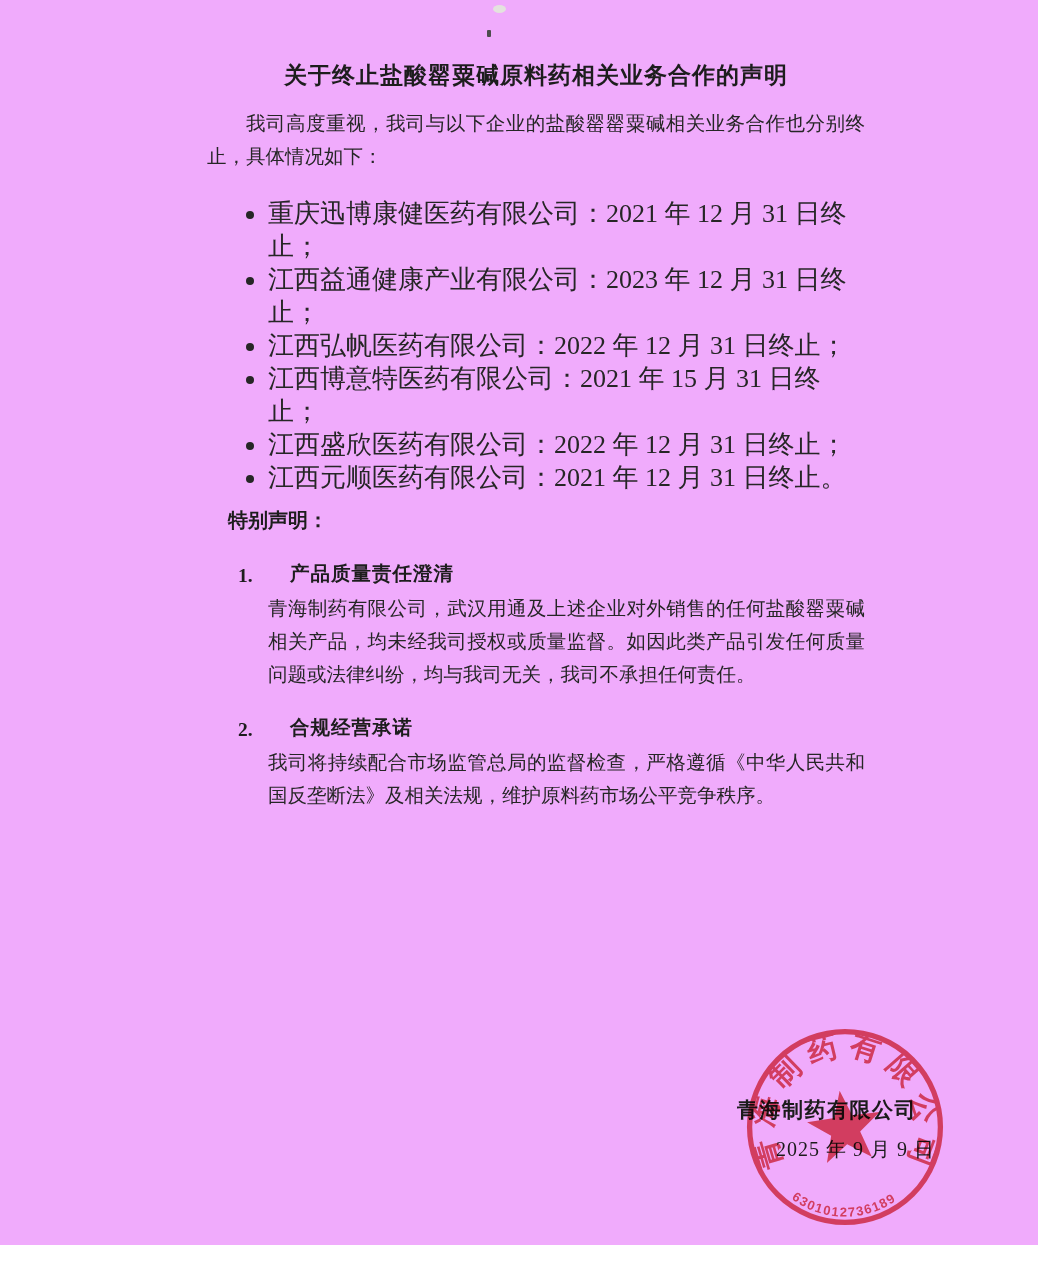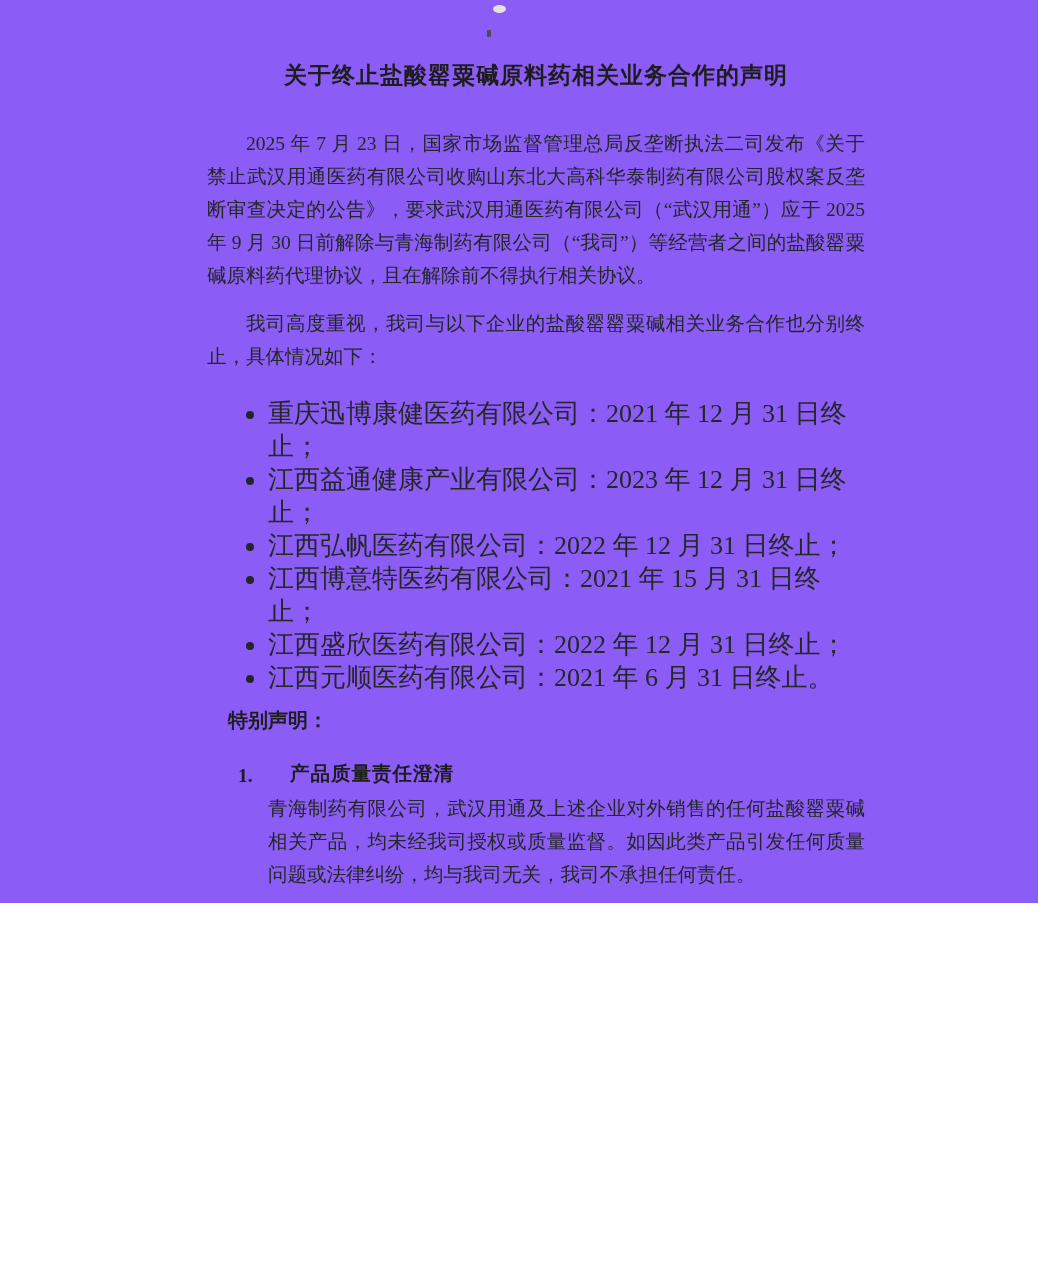--- a/index.html
+++ b/index.html
@@ -1,20 +1,20 @@
 <!DOCTYPE html>
 <html lang="zh"><head>
 <meta charset="utf-8">
 <style>
   html,body { margin:0; padding:0; background:#ffffff; }
   .page {
     position: relative;
     width: 1038px;
-    height: 903px;
-    background: #8b5cf6;
+    height: 1245px;
+    background: #f0abfc;
     font-family: "Liberation Serif","DejaVu Serif",serif;
     color: #262626;
     overflow: hidden;
   }
   .content {
     position: absolute;
     left: 207px;
     top: 0;
     width: 658px;
   }
@@ -138,32 +138,31 @@
 
 <div class="page">
 
   <div class="speck-b"></div>
   <div class="speck-a"></div>
 
   <div class="content">
 
     <h1 class="doc-title">关于终止盐酸罂粟碱原料药相关业务合作的声明</h1>
 
-    <p class="para first">2025 年 7 月 23 日，国家市场监督管理总局反垄断执法二司发布《关于禁止武汉用通医药有限公司收购山东北大高科华泰制药有限公司股权案反垄断审查决定的公告》，要求武汉用通医药有限公司（“武汉用通”）应于 2025 年 9 月 30 日前解除与青海制药有限公司（“我司”）等经营者之间的盐酸罂粟碱原料药代理协议，且在解除前不得执行相关协议。</p>
 
 
     <p class="para">我司高度重视，我司与以下企业的盐酸罂罂粟碱相关业务合作也分别终止，具体情况如下：</p>
 
     <ul class="term-list">
       <li>重庆迅博康健医药有限公司：2021 年 12 月 31 日终止；</li>
       <li>江西益通健康产业有限公司：2023 年 12 月 31 日终止；</li>
       <li>江西弘帆医药有限公司：2022 年 12 月 31 日终止；</li>
       <li>江西博意特医药有限公司：2021 年 15 月 31 日终止；</li>
       <li>江西盛欣医药有限公司：2022 年 12 月 31 日终止；</li>
-      <li>江西元顺医药有限公司：2021 年 6 月 31 日终止。</li>
+      <li>江西元顺医药有限公司：2021 年 12 月 31 日终止。</li>
     </ul>
 
     <div class="special-heading">特别声明：</div>
 
     <div class="notice-heading">
       <span class="notice-num">1.</span>
       <span class="notice-title">产品质量责任澄清</span>
     </div>
     <p class="notice-body">青海制药有限公司，武汉用通及上述企业对外销售的任何盐酸罂粟碱相关产品，均未经我司授权或质量监督。如因此类产品引发任何质量问题或法律纠纷，均与我司无关，我司不承担任何责任。</p>
 

